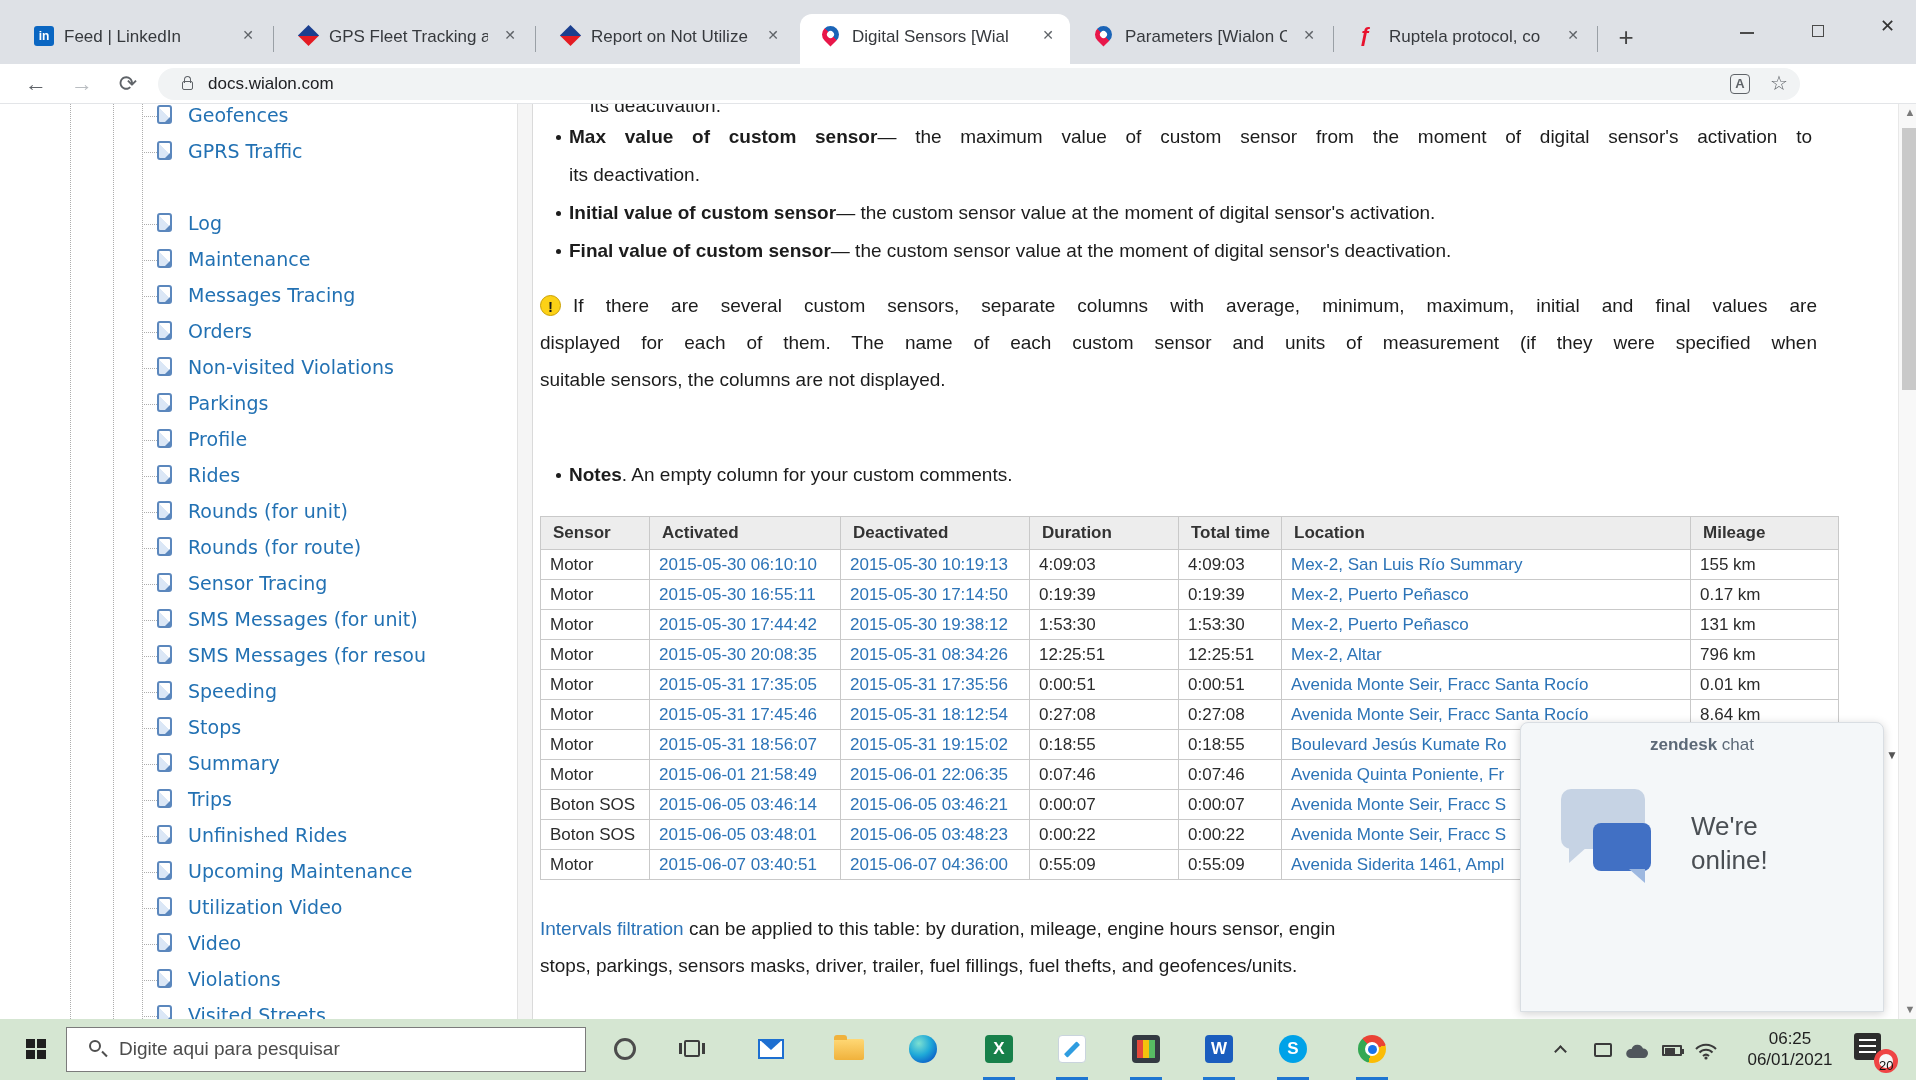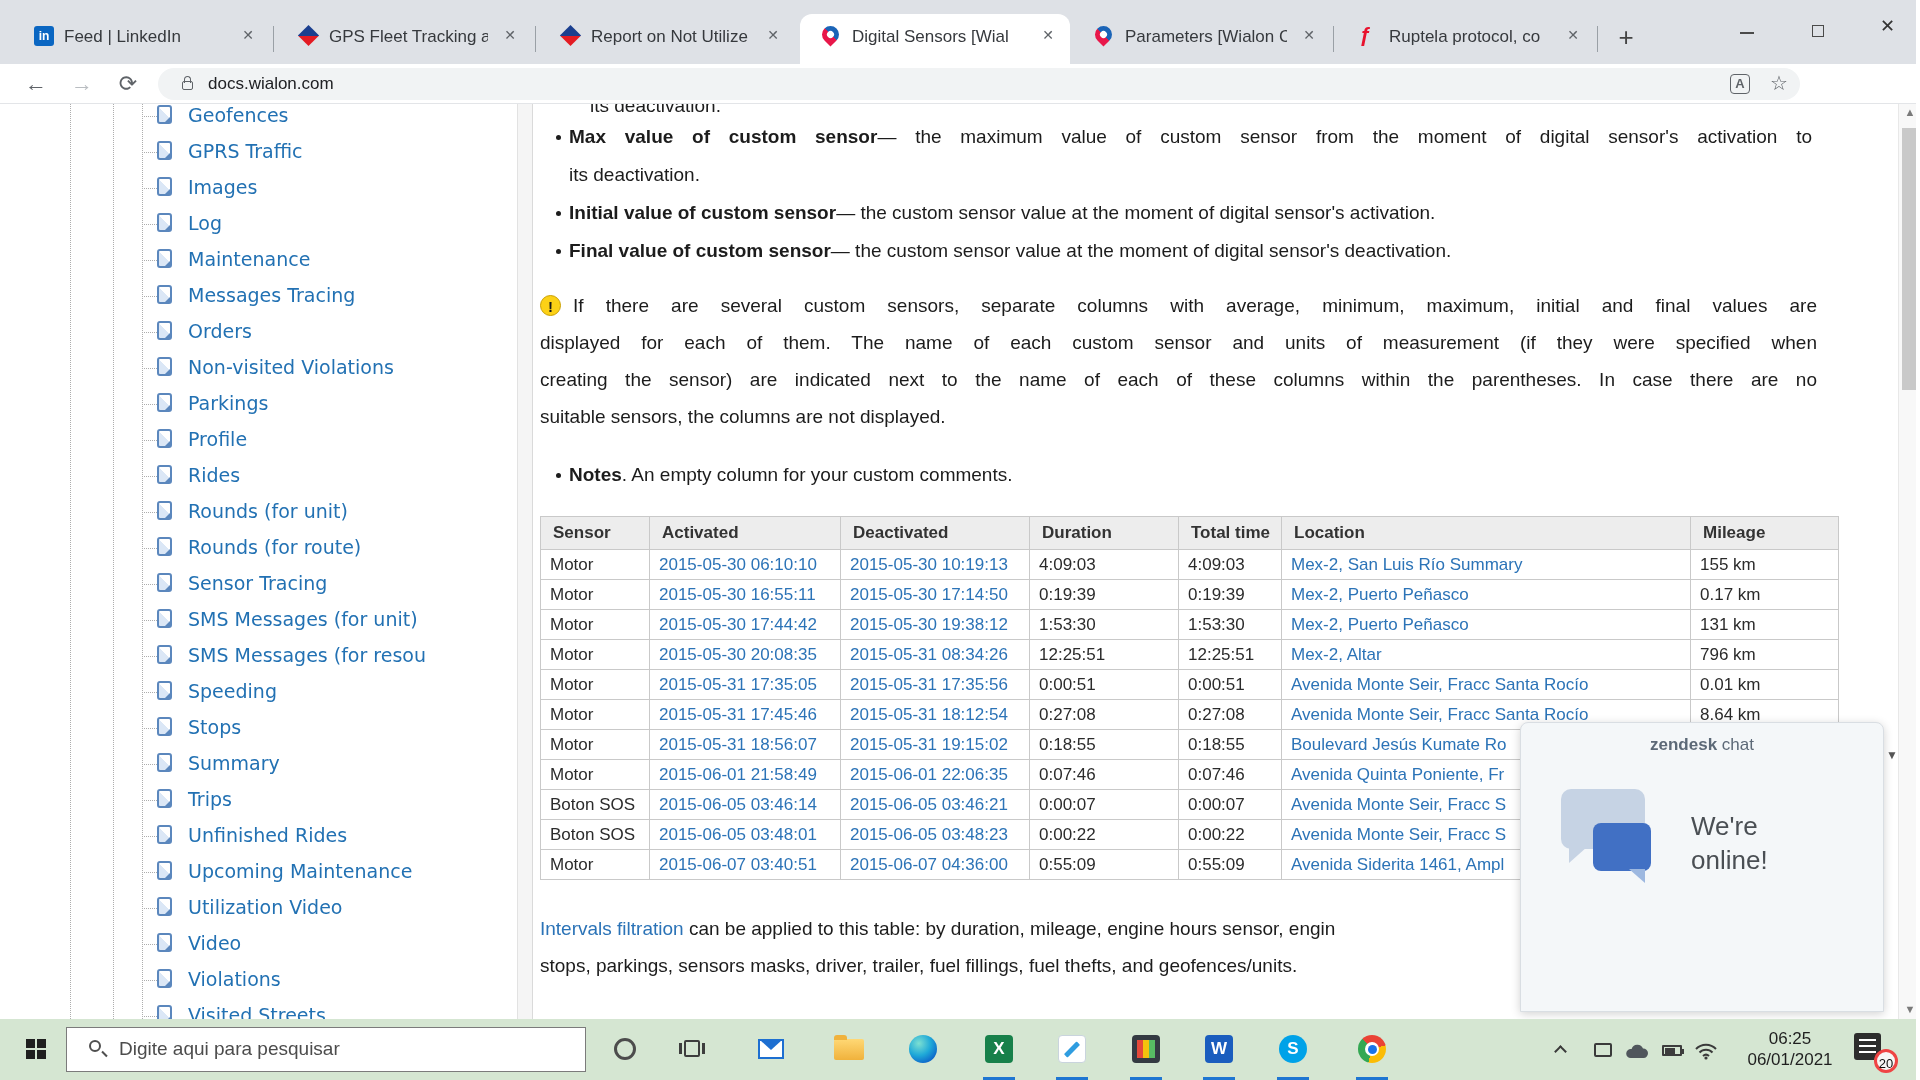--- a/index.html
+++ b/index.html
@@ -181,21 +181,21 @@
     border-radius:1px; }
   .battery::before { content:''; position:absolute; right:-4px; top:2px; width:2px; height:5px; background:#3d3d3d; }
   .battery::after { content:''; position:absolute; left:1px; top:1px; width:10px; height:7px; background:#3d3d3d; }
   .clockblk { position:absolute; left:1740px; top:9px; width:100px; text-align:center; font-size:17px;
     line-height:21px; color:#1f1f1f; }
   .notif { position:absolute; left:1854px; top:14px; width:27px; height:27px; background:#2d2d2d;
     border-radius:3px; }
   .notif::after { content:''; position:absolute; left:5px; top:6px; width:17px; height:14px;
     background:repeating-linear-gradient(#fff 0 2px, transparent 2px 6px); }
   .badge { position:absolute; left:1874px; top:30px; width:24px; height:24px; border-radius:50%;
-    background:#f7f7f7; border:3px solid #ef4444; font-size:13px; color:#111; text-align:center;
+    background:#f7f7f7; border:5px solid #ef4444; font-size:13px; color:#111; text-align:center;
     line-height:23px; }
 </style>
 </head>
 <body>
 
 <div class="screen">
 
   <div class="tabstrip">
     <div class="tab" style="left:12px;width:258px;">
       <span class="fav fav-li">in</span>
@@ -258,25 +258,20 @@
 
     <div class="si" style="top:-6px;">
         <span class="conn"></span>
         <span class="pic"></span>
         <a class="slink">Geofences</a>
       </div>
     <div class="si" style="top:30px;">
         <span class="conn"></span>
         <span class="pic"></span>
         <a class="slink">GPRS Traffic</a>
-      </div>
-    <div class="si" style="top:66px;">
-        <span class="conn"></span>
-        <span class="pic"></span>
-        <a class="slink">Images</a>
       </div>
     <div class="si" style="top:102px;">
         <span class="conn"></span>
         <span class="pic"></span>
         <a class="slink">Log</a>
       </div>
     <div class="si" style="top:138px;">
         <span class="conn"></span>
         <span class="pic"></span>
         <a class="slink">Maintenance</a>
@@ -402,21 +397,20 @@
         </div>
         <div class="bl-li">
           <b>Final value of custom sensor</b><span>— the custom sensor value at the moment of digital sensor's deactivation.</span>
         </div>
       </div>
 
       <div class="warn">
         <span class="wicon">!</span>
         <div class="jline wl1">If there are several custom sensors, separate columns with average, minimum, maximum, initial and final values are</div>
         <div class="jline">displayed for each of them. The name of each custom sensor and units of measurement (if they were specified when</div>
-        <div class="jline">creating the sensor) are indicated next to the name of each of these columns within the parentheses. In case there are no</div>
         <div>suitable sensors, the columns are not displayed.</div>
       </div>
 
       <div class="blist notesli">
         <div class="bl-li"><b>Notes</b><span>. An empty column for your custom comments.</span></div>
       </div>
 
       <table class="rtable">
         <colgroup>
             <col style="width:109px">

